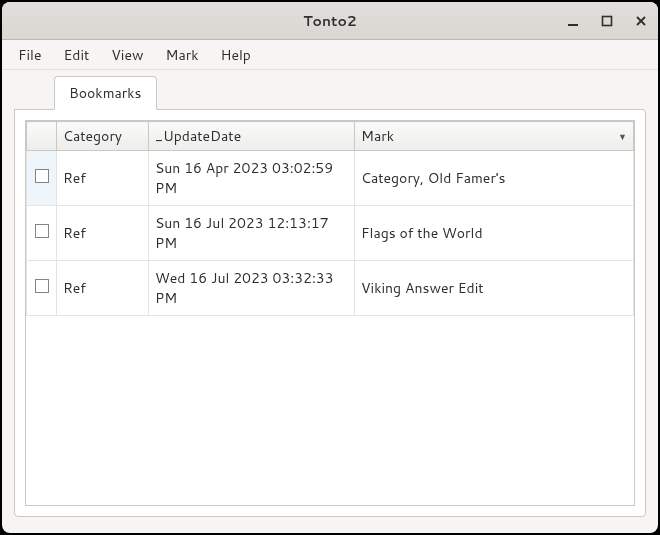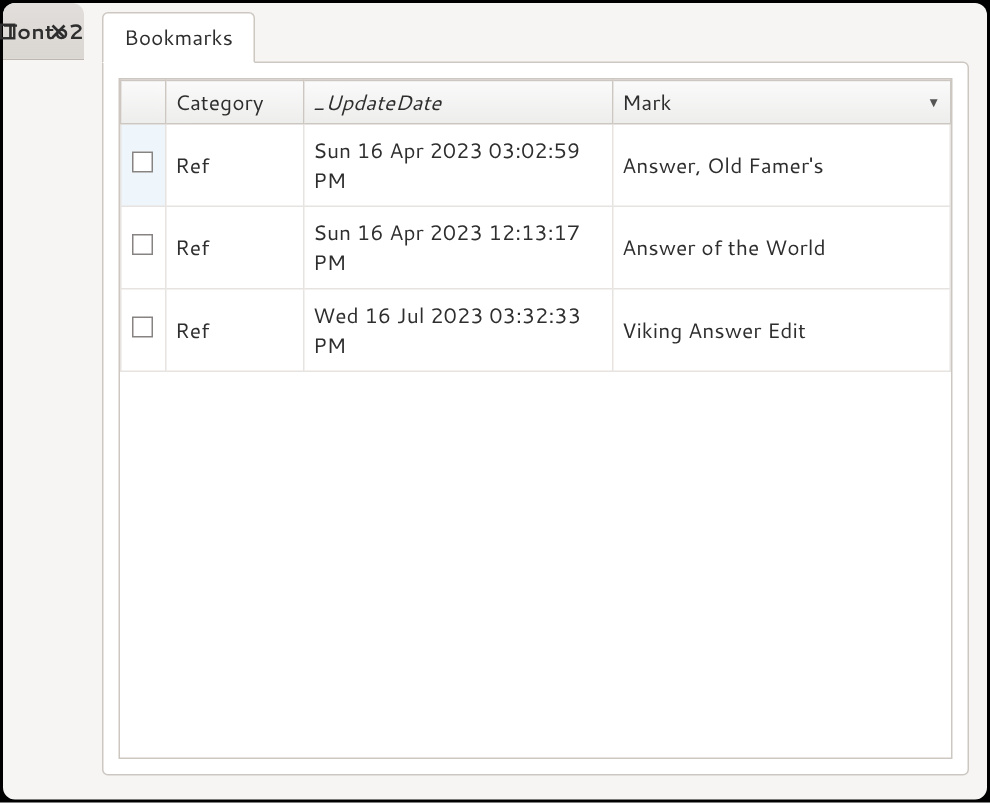--- a/index.html
+++ b/index.html
@@ -11,20 +11,21 @@
   height: 535px;
   overflow: hidden;
 }
 .window {
   position: absolute;
   top: 2px; left: 2px;
   width: 656px; height: 531px;
   background: #f6f5f4;
   border-radius: 8px;
   display: flex;
+  flex-direction: column;
 }
 .titlebar {
   height: 38px;
   background: linear-gradient(#e1dedb, #dad6d2);
   border-bottom: 1px solid #bfb8b1;
   border-radius: 8px 8px 0 0;
   display: flex;
   align-items: center;
   justify-content: center;
   position: relative;
@@ -72,20 +73,21 @@
 }
 .tab {
   background: #fff;
   border: 1px solid #cdc7c2;
   border-bottom: 1px solid #fff;
   border-radius: 4px 4px 0 0;
   padding: 6px 14px;
   color: #2e2e2e;
   position: relative;
   z-index: 2;
+  margin-left: 40px;
 }
 .tab-panel {
   border: 1px solid #cdc7c2;
   border-radius: 0 4px 4px 4px;
   background: #fff;
   flex: 1;
   margin-top: -1px;
   padding: 10px;
   display: flex;
   flex-direction: column;
@@ -131,21 +133,21 @@
 }
 .dropdown-arrow {
   position: absolute;
   right: 6px;
   top: 50%;
   transform: translateY(-50%);
   font-size: 9px;
   color: #555;
 }
 .cat-col { width: 92px; margin-left: 15px; }
-.date-col { width: 206px; font-style: italic; }
+.date-col { width: 206px; }
 </style>
 </head>
 <body>
 
 <div class="window">
   <div class="titlebar">
     <span class="title-text">Tonto2</span>
     <div class="window-controls">
       <div class="win-btn">
         <svg width="12" height="12" viewBox="0 0 12 12">
@@ -159,20 +161,27 @@
       </div>
       <div class="win-btn">
         <svg width="12" height="12" viewBox="0 0 12 12">
             <line x1="2" y1="2" x2="10" y2="10" stroke="#2e2e2e" stroke-width="1.8"></line>
             <line x1="10" y1="2" x2="2" y2="10" stroke="#2e2e2e" stroke-width="1.8"></line>
           </svg>
       </div>
     </div>
   </div>
 
+  <div class="menubar">
+    <div class="menu-item">File</div>
+    <div class="menu-item">Edit</div>
+    <div class="menu-item">View</div>
+    <div class="menu-item">Mark</div>
+    <div class="menu-item">Help</div>
+  </div>
 
   <div class="content">
     <div class="tabrow">
       <div class="tab">Bookmarks</div>
     </div>
     <div class="tab-panel">
       <div class="table-wrap">
         <table>
           <thead>
             <tr>
@@ -183,27 +192,27 @@
                 <span>Mark</span>
                 <span class="dropdown-arrow">▼</span>
               </th>
             </tr>
           </thead>
           <tbody>
             <tr class="selected">
               <td class="chk-col"><span class="checkbox"></span></td>
               <td>Ref</td>
               <td>Sun 16 Apr 2023 03:02:59 PM</td>
-              <td>Answer, Old Famer's</td>
+              <td>Category, Old Famer's</td>
             </tr>
             <tr>
               <td class="chk-col"><span class="checkbox"></span></td>
               <td>Ref</td>
-              <td>Sun 16 Apr 2023 12:13:17 PM</td>
-              <td>Answer of the World</td>
+              <td>Sun 16 Jul 2023 12:13:17 PM</td>
+              <td>Flags of the World</td>
             </tr>
             <tr>
               <td class="chk-col"><span class="checkbox"></span></td>
               <td>Ref</td>
               <td>Wed 16 Jul 2023 03:32:33 PM</td>
               <td>Viking Answer Edit</td>
             </tr>
           </tbody>
         </table>
       </div>

